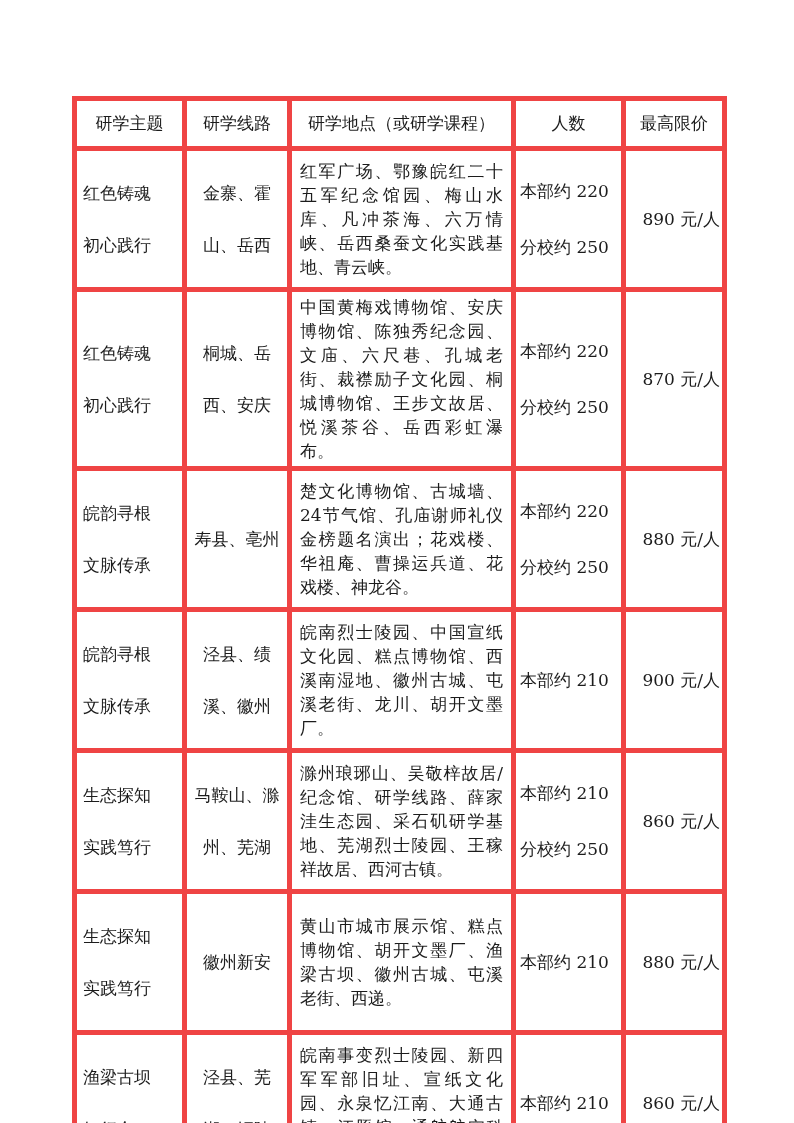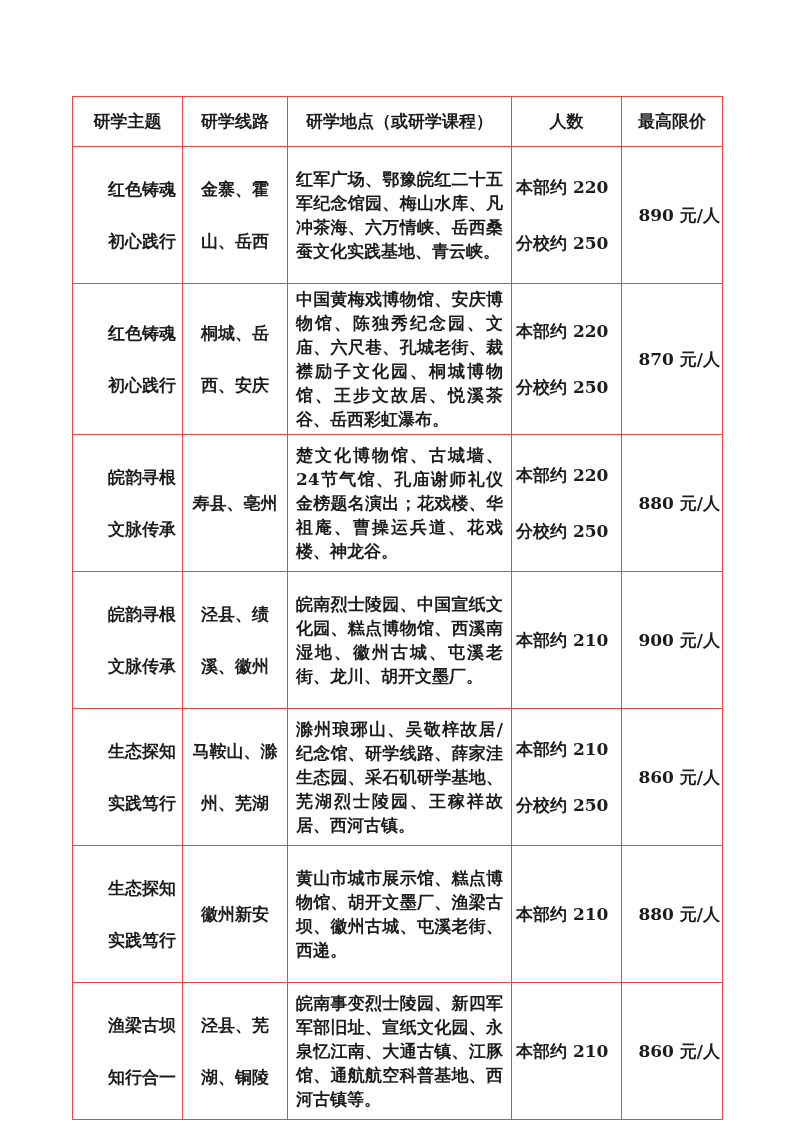--- a/index.html
+++ b/index.html
@@ -21,34 +21,34 @@
   }
   table.doc-table {
     position: absolute;
     left: 72px;
     top: 96px;
     width: 650px;
     border-collapse: collapse;
     table-layout: fixed;
   }
   .doc-table th, .doc-table td {
-    border: 1px solid #ef4444;
+    border: 5px solid #ef4444;
     vertical-align: middle;
-    font-weight: bold;
+    font-weight: normal;
     font-size: 17px;
     box-sizing: border-box;
     line-break: strict;
   }
   .doc-table th {
     height: 50px;
     text-align: center;
     padding: 0 2px;
   }
   td.c-theme {
-    text-align: right;
+    text-align: left;
     padding: 16px 6px;
   }
   td.c-theme .sp-line {
     line-height: 52px;
   }
   td.c-route {
     text-align: center;
     line-height: 52px;
     padding: 0 5px;
   }

